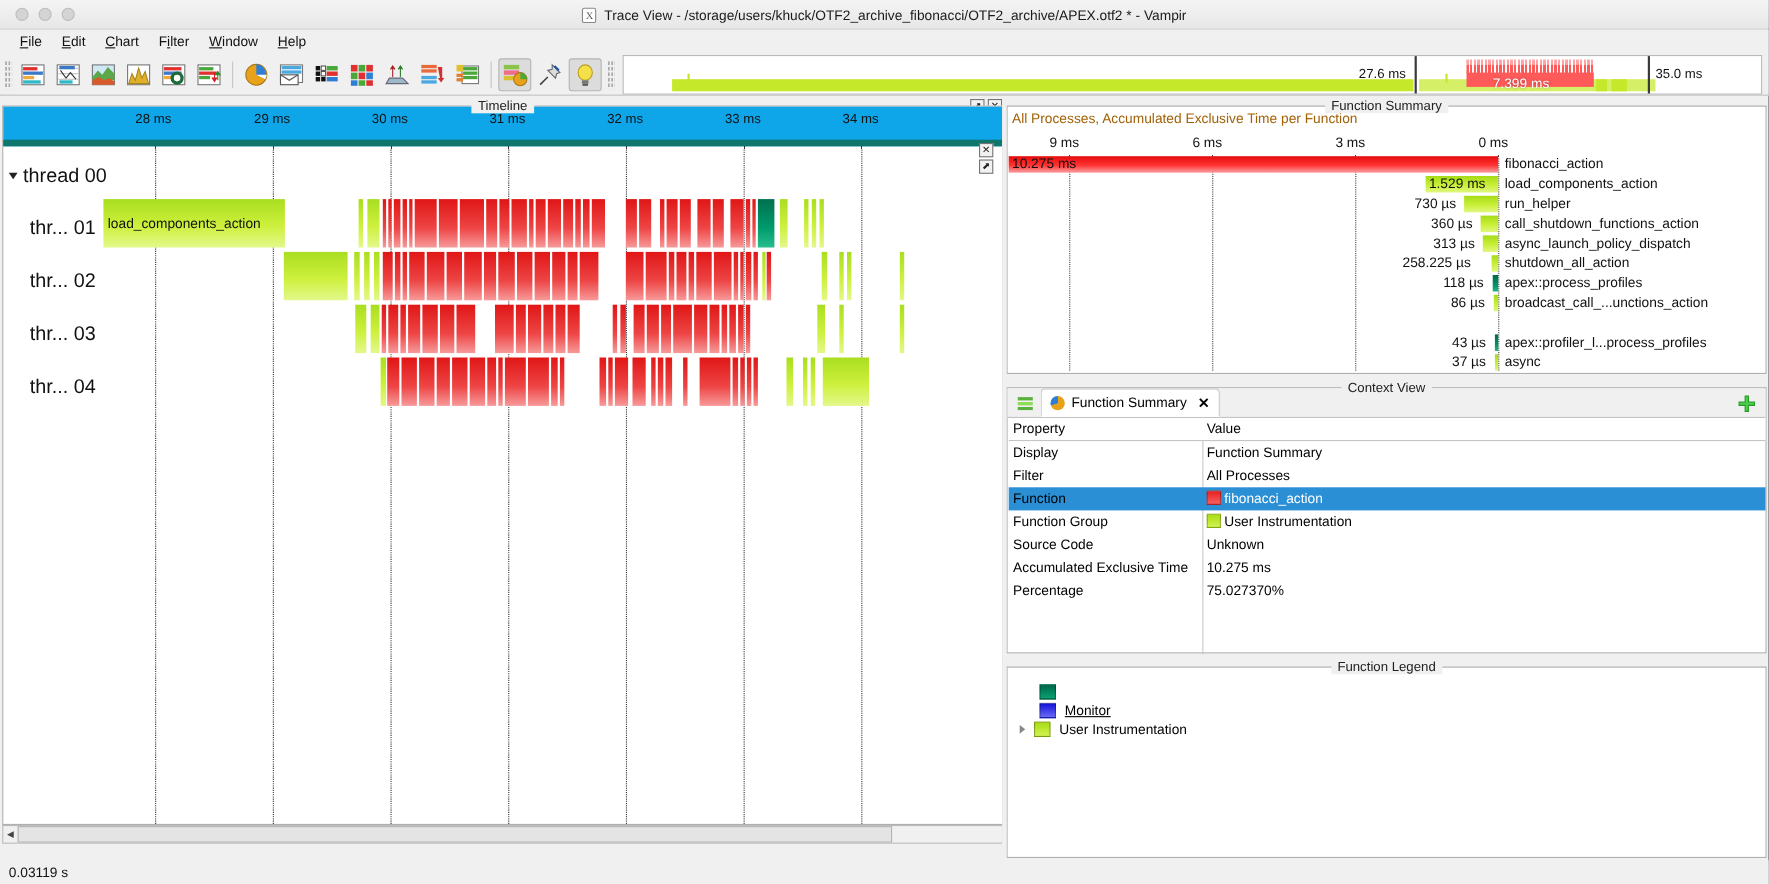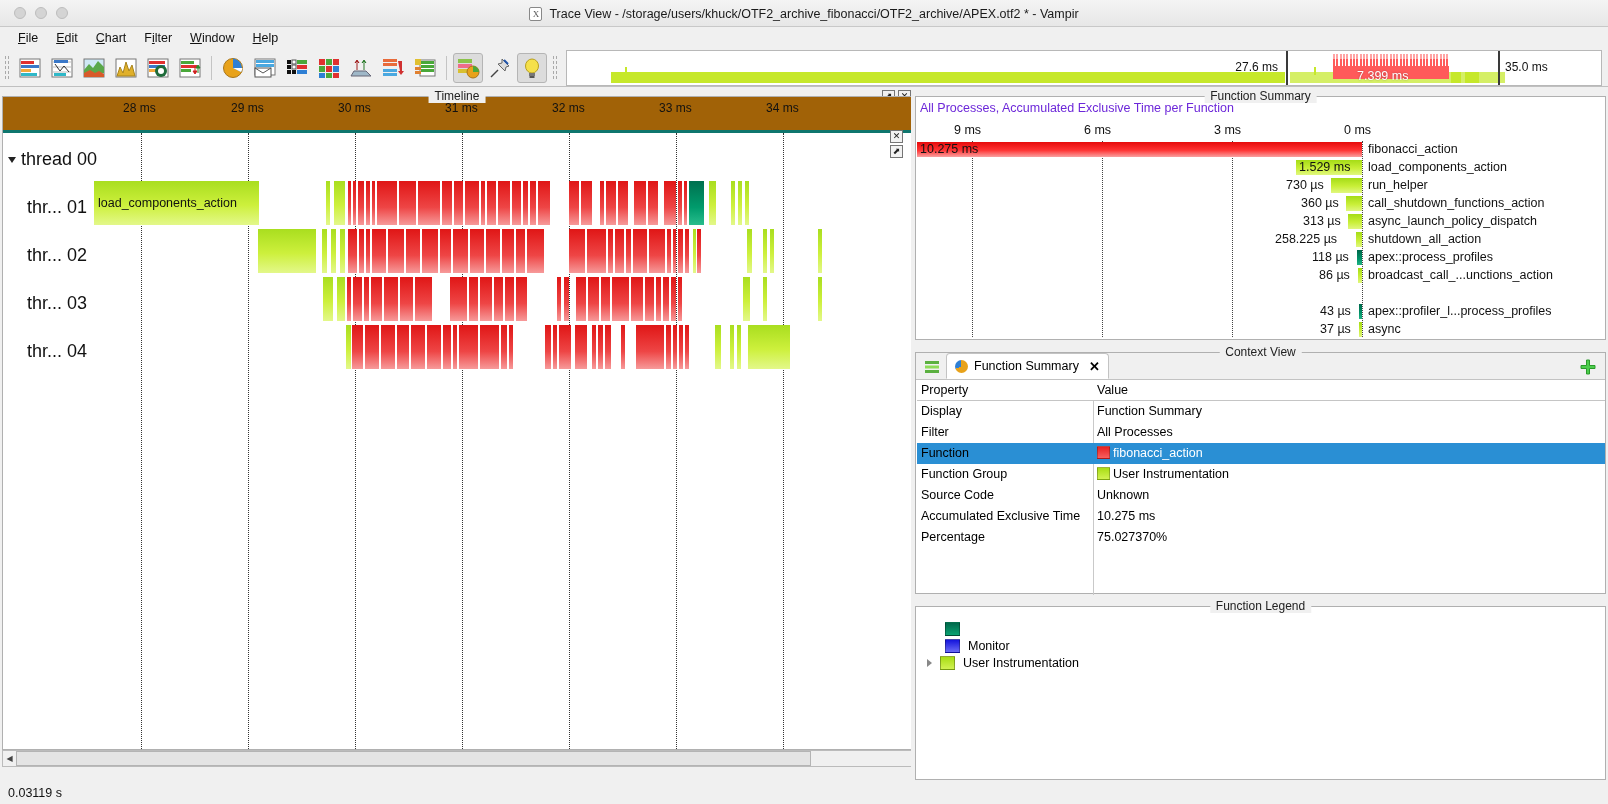--- a/index.html
+++ b/index.html
@@ -96,21 +96,21 @@
   .tl-panel {
     position: absolute; left: 2px; top: 88px; width: 910px; height: 670px;
     background: #f0f0f0;
   }
   .tl-frame {
     position: absolute; left: 0; top: 8px; width: 910px; height: 654px;
     border: 1px solid #b0b0b0; background: #fff;
   }
   .tl-ruler {
     position: absolute; left: 0; top: 0; width: 908px; height: 36px;
-    background: #a16207; border-bottom: 3px solid #0f766e;
+    background: #0ea5e9; border-bottom: 6px solid #0f766e;
   }
   .tl-tick { position: absolute; font-size: 12px; color: #111; top: 4px; }
   .tl-grid {
     position: absolute; top: 36px; width: 1px; height: 618px;
     border-left: 1px dotted #333;
   }
   .tl-thread {
     position: absolute; font-size: 18px; color: #111; white-space: nowrap;
   }
   .tl-row { position: absolute; }
@@ -149,21 +149,21 @@
     background: #f0f0f0; font-size: 12.5px; color: #111;
     display: flex; align-items: center; padding-left: 8px;
   }
 
   
   .fs-panel { position: absolute; left: 915px; top: 88px; width: 691px; height: 252px; }
   .fs-frame {
     position: absolute; left: 0; top: 8px; width: 691px; height: 244px;
     border: 1px solid #b0b0b0; background: #fff;
   }
-  .fs-sub { position: absolute; left: 4px; top: 4px; font-size: 12.5px; color: #6d28d9; }
+  .fs-sub { position: absolute; left: 4px; top: 4px; font-size: 12.5px; color: #a16207; }
   .fs-axis { position: absolute; font-size: 12.5px; color: #111; top: 26px; }
   .fs-gridline {
     position: absolute; top: 44px; height: 196px; width: 1px;
     border-left: 1px dotted #444;
   }
   .fs-row { position: absolute; left: 0; width: 691px; height: 18px; }
   .fs-bar { position: absolute; height: 15px; top: 1px; }
   .fs-bar.red   { background: linear-gradient(to bottom, #e60b0b, #f33 55%, #f9a0a0); }
   .fs-bar.green { background: linear-gradient(to bottom, #a5dc16, #c9ef38 55%, #e0f77f); }
   .fs-bar.teal  { background: linear-gradient(to bottom, #00674a, #009268 60%, #22b386); }
@@ -807,21 +807,21 @@
       <div class="fl-row" style="top:13px;">
         <div style="width:16px;"></div>
         <div style="width:13px;"></div>
         <div class="fl-sw" style="background:linear-gradient(to bottom,#00684b,#0aa271);"></div>
         <div style="margin-left:8px;"></div>
       </div>
       <div class="fl-row" style="top:30px;">
         <div style="width:16px;"></div>
         <div style="width:13px;"></div>
         <div class="fl-sw" style="background:linear-gradient(to bottom,#1414dc,#6a6af6);"></div>
-        <div style="margin-left:8px;">Monitor</div>
+        <div style="margin-left:8px;text-decoration:underline;">Monitor</div>
       </div>
       <div class="fl-row" style="top:47px;">
         <div class="fl-arrow"></div>
         <div style="width:8px;"></div>
         <div class="fl-sw" style="background:linear-gradient(to bottom,#a8dd14,#d2f252);"></div>
         <div style="margin-left:8px;">User Instrumentation</div>
       </div>
     </div>
   </div>
 

